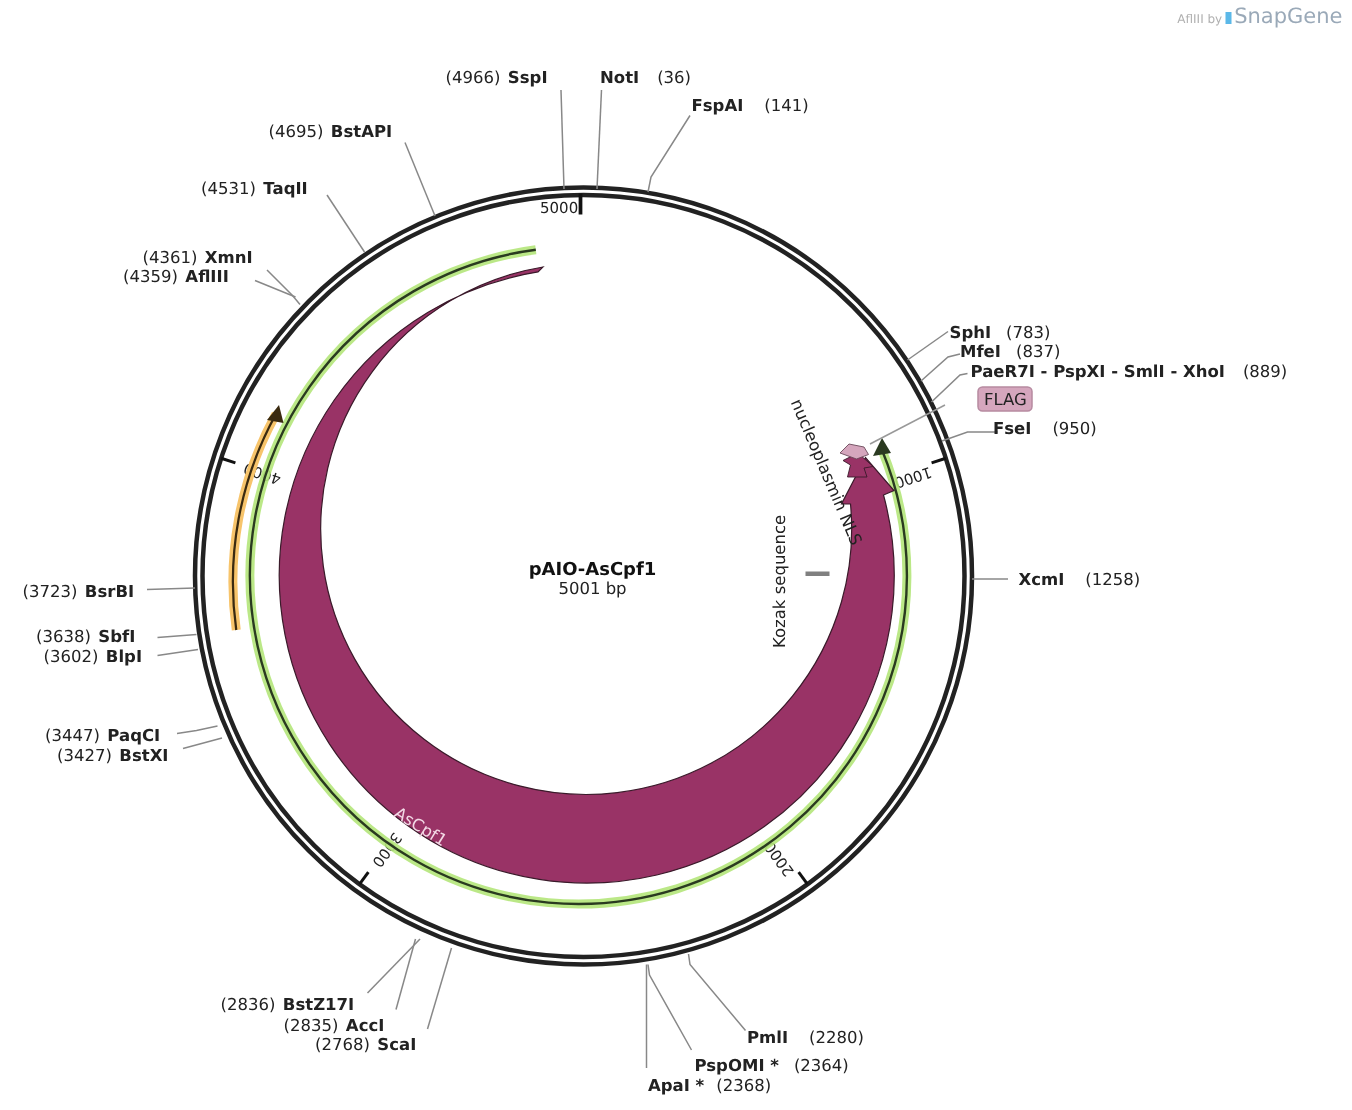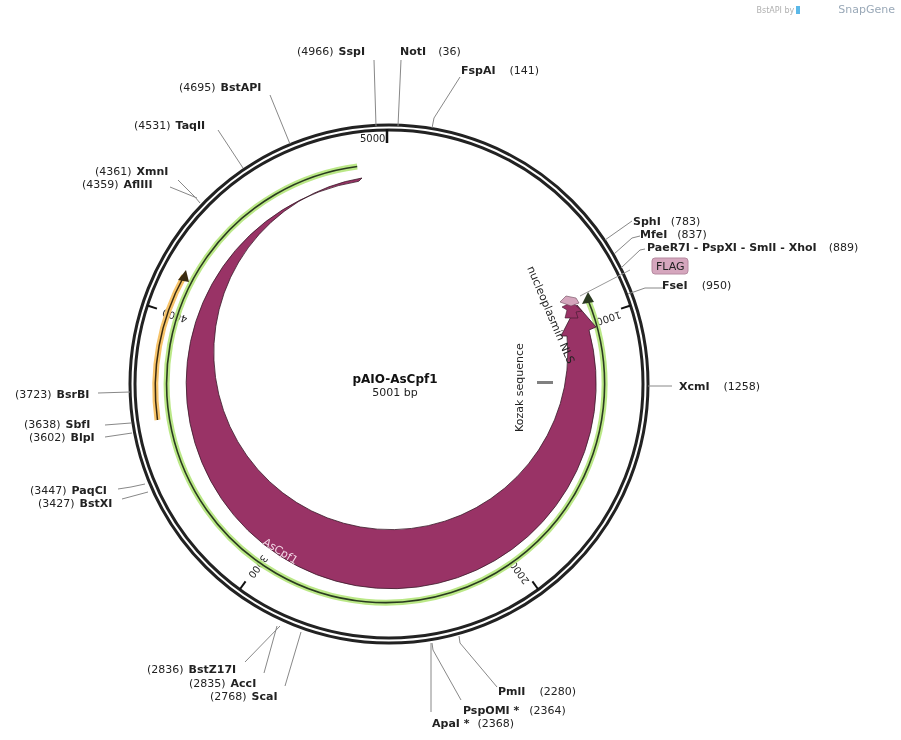--- a/index.html
+++ b/index.html
@@ -1,27 +1,27 @@
 <!DOCTYPE html>
 <html><head>
 <meta charset="utf-8">
 <style>
   html,body{margin:0;padding:0;background:#fff;}
   body{width:901px;height:740px;position:relative;overflow:hidden;font-family:"DejaVu Sans","Liberation Sans",sans-serif;}
   #map{position:absolute;left:0;top:0;}
   .credit{position:absolute;right:6px;top:3px;font-size:8px;color:#b0b0b0;font-family:"DejaVu Sans",sans-serif;}
-  .credit .sg{color:#9aa9b8;font-size:11px;margin-left:36px;}
+  .credit .sg{color:#9aa9b8;font-size:14px;}
   .credit .logo{display:inline-block;width:4px;height:8px;background:#5bb8e8;margin:0 2px;vertical-align:-1px;}
   .enz{font-weight:bold;}
 </style>
 </head>
 <body>
 
 <div class="credit">
-  <span>BstAPI by</span><span class="logo"></span><span class="sg">SnapGene</span>
+  <span>AflIII by</span><span class="logo"></span><span class="sg">SnapGene</span>
 </div>
 
 <svg id="map" width="901" height="740" viewBox="0 0 901 740" xmlns="http://www.w3.org/2000/svg">
   <defs>
     <filter id="glowG" x="-20%" y="-20%" width="140%" height="140%">
         <feGaussianBlur stdDeviation="0.6"></feGaussianBlur>
       </filter>
   </defs>
 
   <g>

